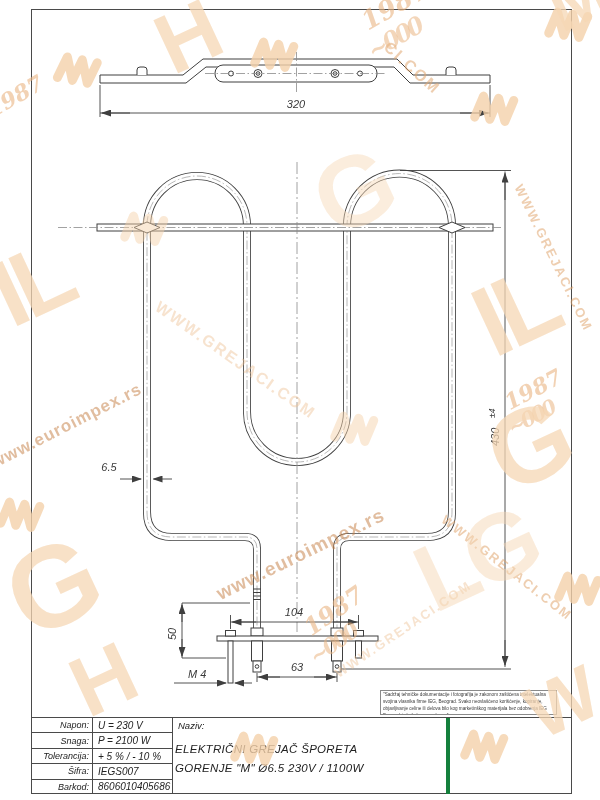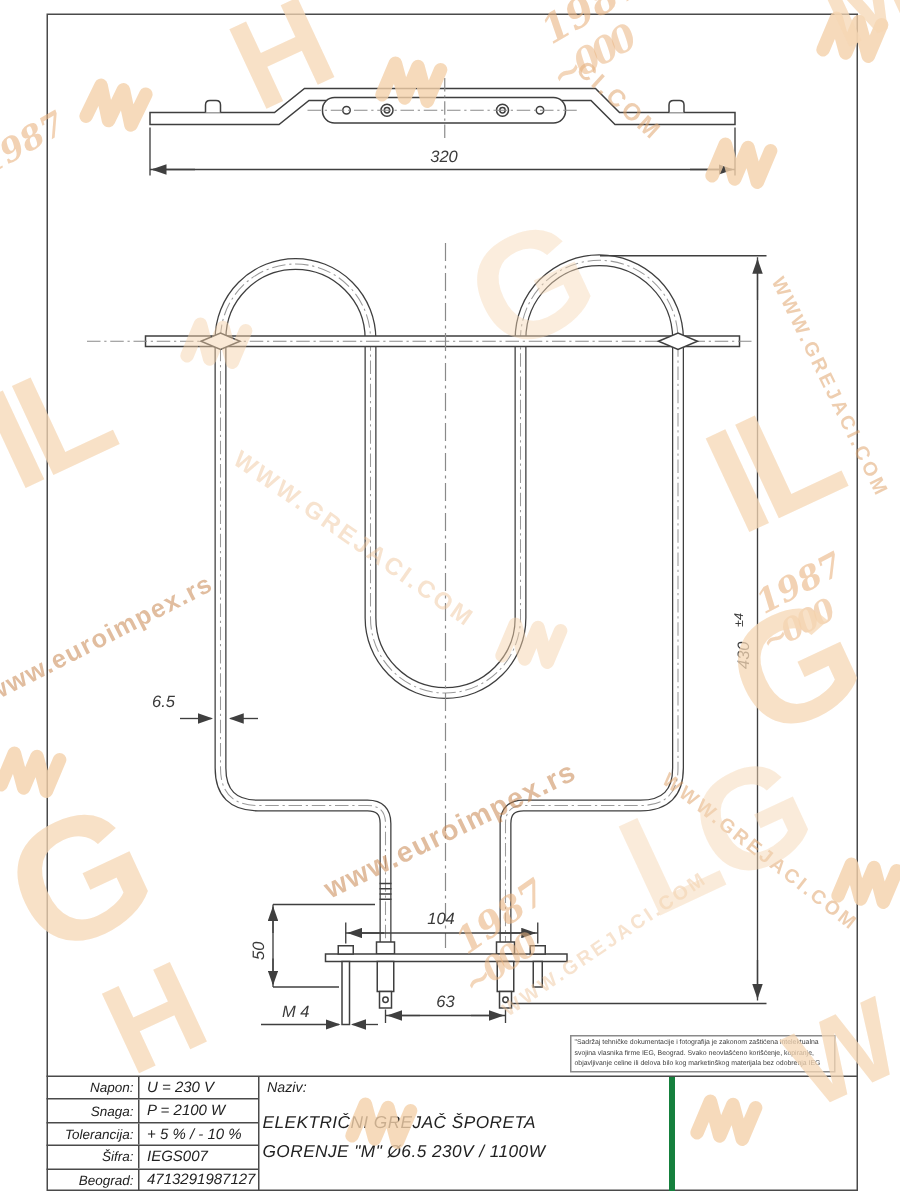--- a/index.html
+++ b/index.html
@@ -191,22 +191,22 @@
     </div>
     <div class="tb-row">
       <span class="tb-label">Tolerancija:</span>
       <span class="tb-value">+ 5 %  /  - 10 %</span>
     </div>
     <div class="tb-row">
       <span class="tb-label">Šifra:</span>
       <span class="tb-value">IEGS007</span>
     </div>
     <div class="tb-row">
-      <span class="tb-label">Beograd:</span>
-      <span class="tb-value">4713291987127</span>
+      <span class="tb-label">Barkod:</span>
+      <span class="tb-value">8606010405686</span>
     </div>
   </div>
   <div class="tb-mid">
     <div class="naziv-label">Naziv:</div>
     <div class="naziv-lines">
       <div class="naziv-l1">ELEKTRIČNI GREJAČ ŠPORETA</div>
       <div class="naziv-l2">GORENJE "M" Ø6.5 230V / 1100W</div>
     </div>
   </div>
   <div class="tb-right"></div>

